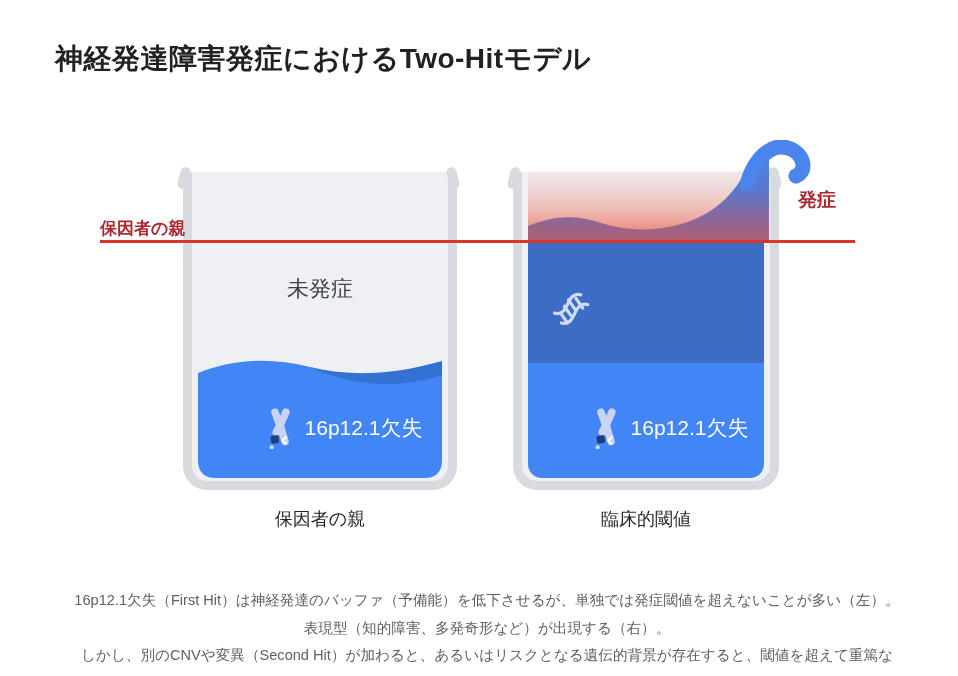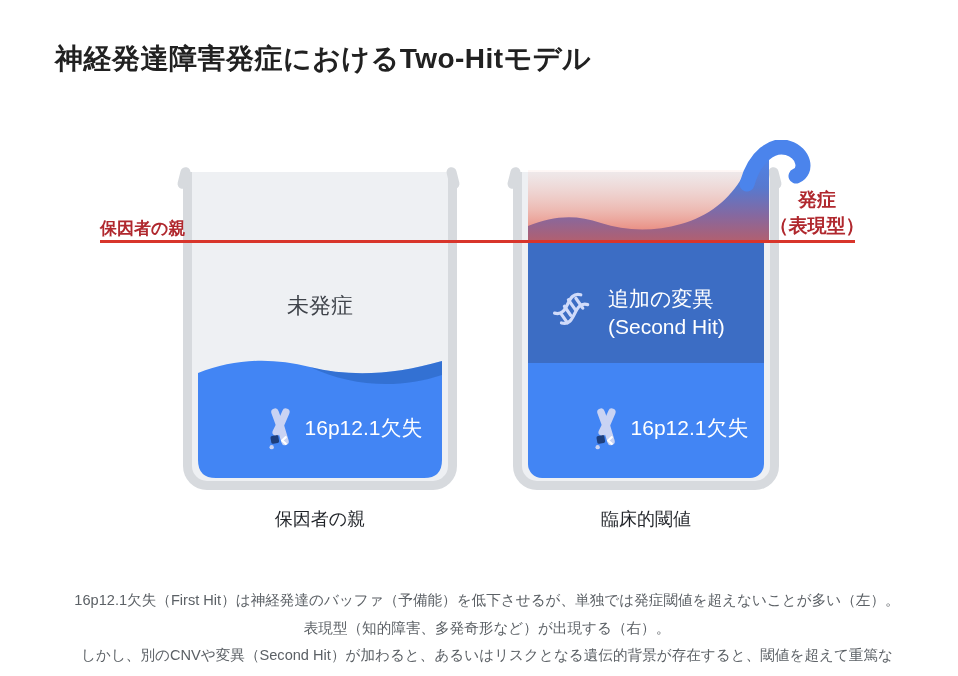--- a/index.html
+++ b/index.html
@@ -23,21 +23,21 @@
   .band-dark  { left:528px; top:242px; width:236px; height:121px; background:#3c6dc4; z-index:2; }
   .block-blue { left:528px; top:363px; width:236px; height:115px; background:#4285f4;
                 border-radius:0 0 14px 14px; z-index:2; }
   .top-wave-svg { left:513px; top:140px; z-index:3; }
 
   .threshold-line { left:100px; top:240px; width:755px; height:3px; background:#d8352b; z-index:4; }
   .threshold-label { left:100px; top:217px; font-size:17px; font-weight:600; color:#b0282e; z-index:5; }
   .onset-label { left:762px; top:187px; width:110px; text-align:center; font-size:19px;
                  font-weight:600; color:#b0282e; line-height:26px; z-index:5; }
 
-  .status-label { left:192px; top:291px; width:256px; text-align:center; font-size:22px;
+  .status-label { left:192px; top:274px; width:256px; text-align:center; font-size:22px;
                   color:#3f434a; z-index:5; }
   .mutation-row { display:flex; align-items:center; justify-content:center; gap:10px;
                   color:#ffffff; font-size:21px; font-weight:500; z-index:5;padding-left:47px; }
   .mutation-left  { left:192px; top:400px; width:256px; height:56px; }
   .mutation-right { left:522px; top:400px; width:248px; height:56px; }
   .secondhit-row { left:550px; top:282px; width:220px; height:62px; display:flex; align-items:center;
                    gap:10px; z-index:5; }
   .secondhit-text { color:#ffffff; font-size:21px; line-height:28px; }
 
   .caption { top:507px; text-align:center; font-size:18px; color:#1f2227; z-index:5; }
@@ -113,24 +113,20 @@
     <svg width="48" height="48" viewBox="0 0 48 48">
       <g transform="rotate(-35 24 24)" stroke="#d0dbfa" stroke-width="3.2" fill="none" stroke-linecap="round">
         <path d="M8,13 C18,25 30,1 40,13"></path>
         <path d="M8,25 C18,37 30,13 40,25"></path>
         <line x1="13" y1="17" x2="13" y2="28"></line>
         <line x1="20" y1="13" x2="20" y2="24"></line>
         <line x1="27" y1="10" x2="27" y2="22"></line>
         <line x1="34" y1="13" x2="34" y2="25"></line>
       </g>
     </svg>
-    <div class="secondhit-text">
-      <div>追加の変異</div>
-      <div>(Second Hit)</div>
-    </div>
   </div>
 
   <div class="abs mutation-row mutation-right">
     <svg width="30" height="48" viewBox="0 0 36 52">
       <g stroke="#c9d3f3" stroke-width="9" stroke-linecap="round">
         <line x1="12" y1="7" x2="17.5" y2="22"></line>
         <line x1="25" y1="7" x2="18.5" y2="22"></line>
         <line x1="18" y1="22" x2="13.5" y2="31"></line>
         <line x1="18" y1="22" x2="24" y2="42"></line>
       </g>
@@ -140,21 +136,20 @@
     </svg>
     <span>16p12.1欠失</span>
   </div>
 
   <div class="abs caption caption-right">臨床的閾値</div>
 
   <div class="abs threshold-line"></div>
   <div class="abs threshold-label">保因者の親</div>
   <div class="abs onset-label">
     <div>発症</div>
-    <div>（表現型）</div>
   </div>
 
   <div class="abs footnote">
     <div>16p12.1欠失（First Hit）は神経発達のバッファ（予備能）を低下させるが、単独では発症閾値を超えないことが多い（左）。</div>
     <div>表現型（知的障害、多発奇形など）が出現する（右）。</div>
     <div>しかし、別のCNVや変異（Second Hit）が加わると、あるいはリスクとなる遺伝的背景が存在すると、閾値を超えて重篤な</div>
   </div>
 
 </div>
 

